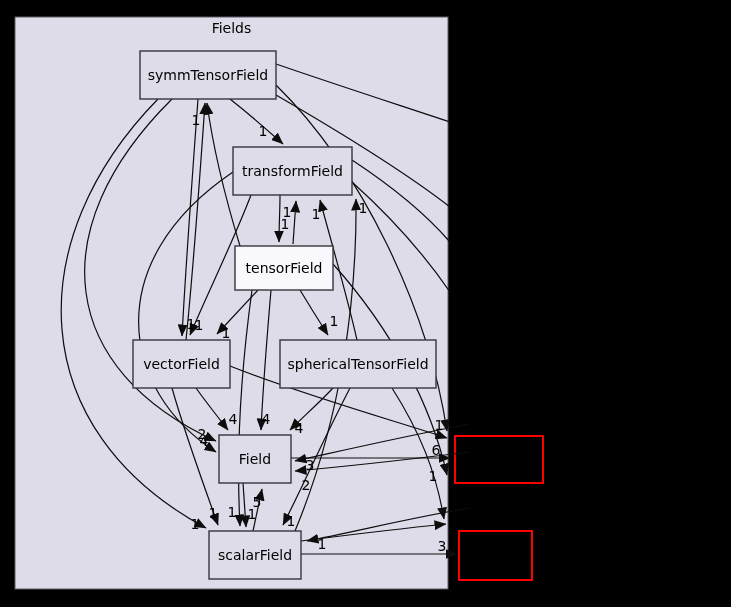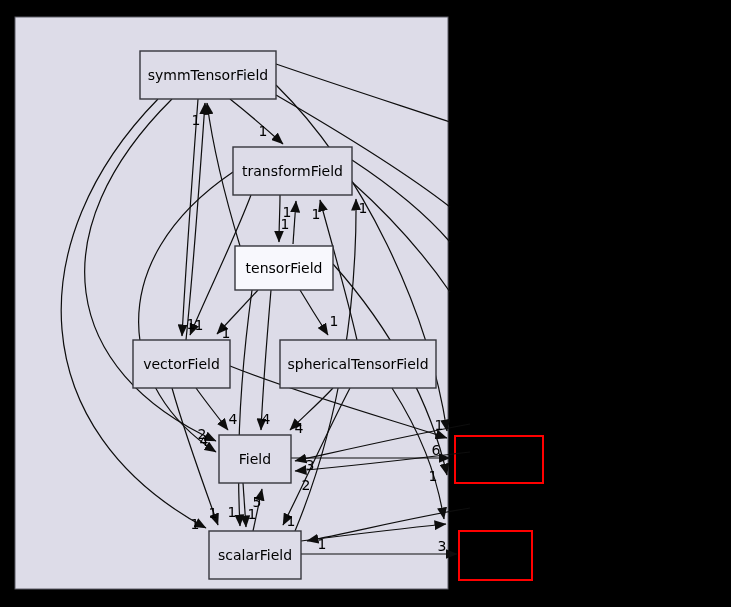--- a/index.html
+++ b/index.html
@@ -113,13 +113,14 @@
         <text x="213" y="518" text-anchor="middle" font-size="14px" fill="#000000">1</text>
         <text x="232" y="517" text-anchor="middle" font-size="14px" fill="#000000">1</text>
         <text x="252" y="519" text-anchor="middle" font-size="14px" fill="#000000">1</text>
         <text x="257" y="507" text-anchor="middle" font-size="14px" fill="#000000">5</text>
         <text x="442" y="551" text-anchor="middle" font-size="14px" fill="#000000">3</text>
         <text x="439" y="430" text-anchor="middle" font-size="14px" fill="#000000">1</text>
         <text x="433" y="481" text-anchor="middle" font-size="14px" fill="#000000">1</text>
         <text x="322" y="549" text-anchor="middle" font-size="14px" fill="#000000">1</text>
       </g>
     </svg>
+  <div id="cluster-title">Fields</div>
 </div>
 
 </body></html>

